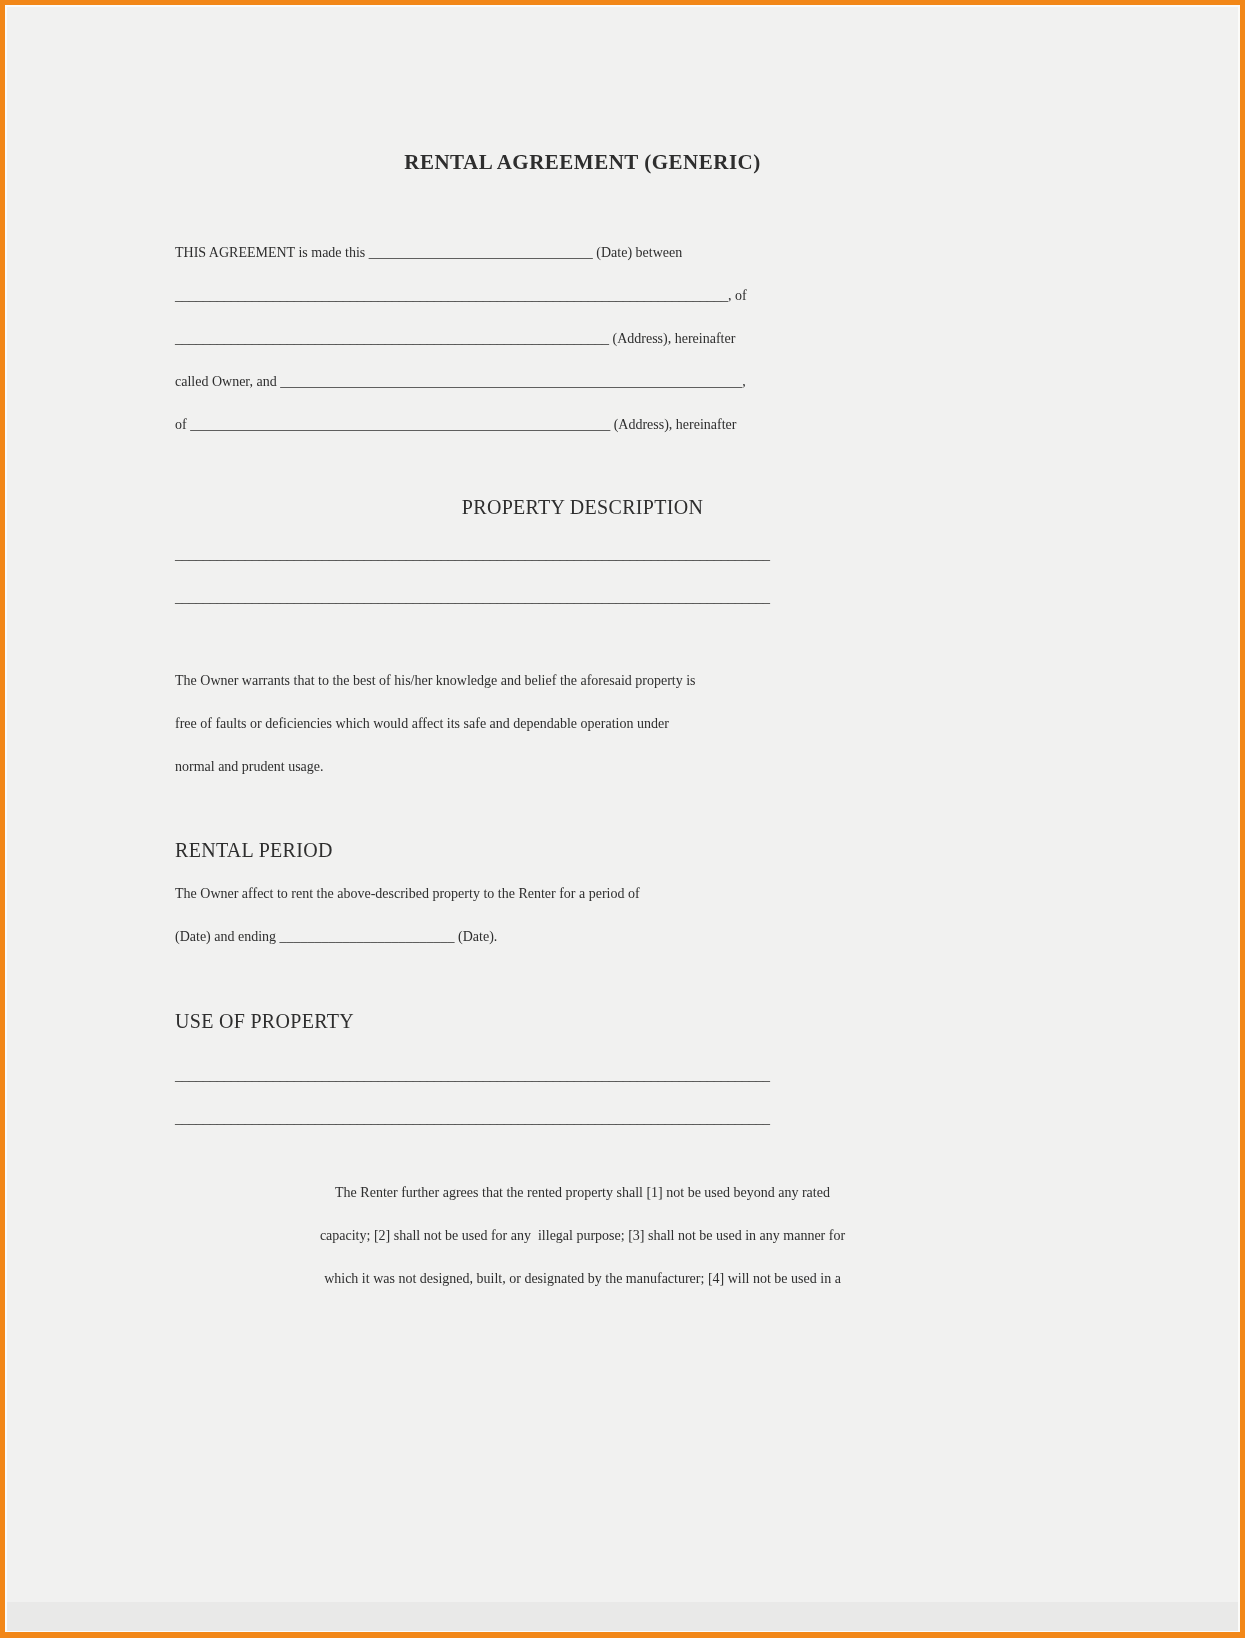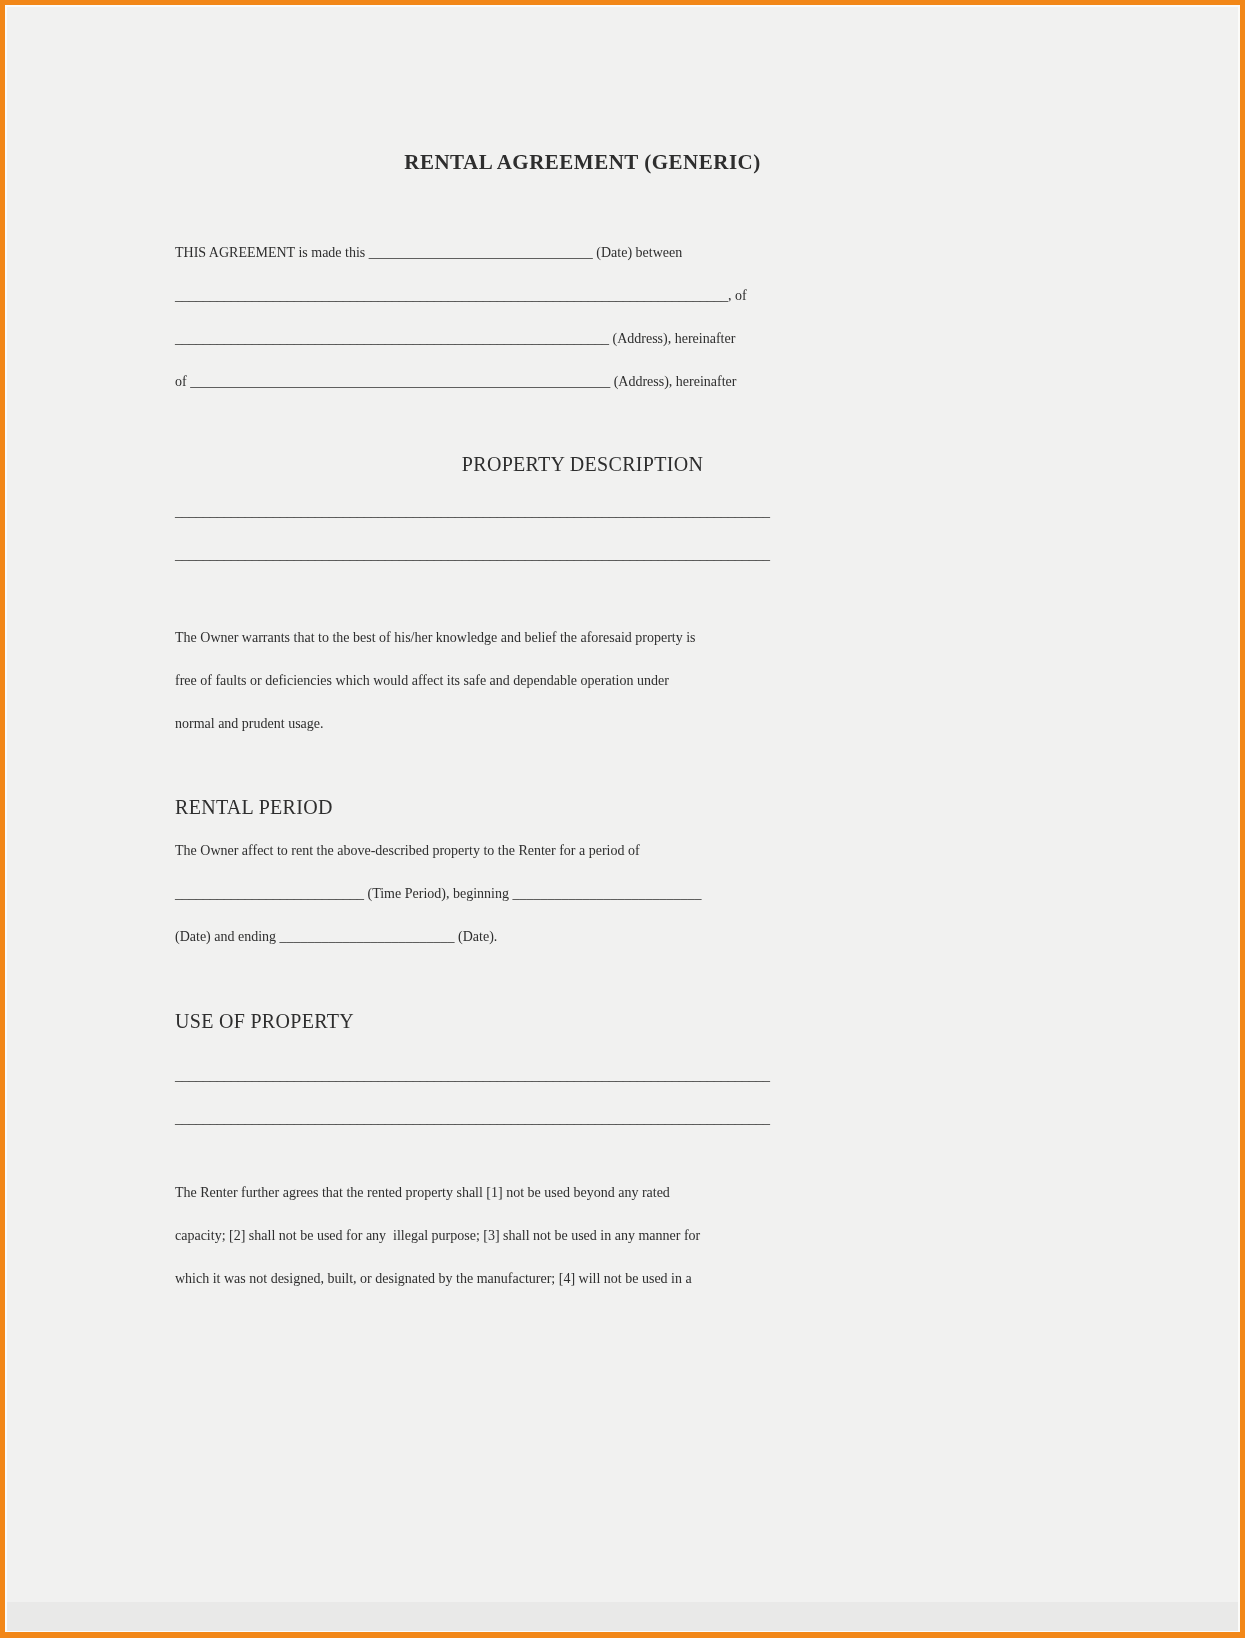--- a/index.html
+++ b/index.html
@@ -66,57 +66,57 @@
     letter-spacing: 0.3px;
     white-space: pre;
   }
   .intro        { margin-top: 56px; }
   .sec-prop     { margin-top: 40px; text-align: center; }
   .blanks-prop  { margin-top: 4px;  }
   .warranty     { margin-top: 40px; }
   .rental       { margin-top: 41px; }
   .sec-use      { margin-top: 42px; }
   .blanks-use   { margin-top: 11px; }
-  .renter-terms { margin-top: 31px; }
+  .renter-terms { margin-top: 31px; text-align: center; }
 </style>
 </head>
 <body>
 
 <div class="frame"></div>
 <div class="inner-line"></div>
 <div class="bottom-strip"></div>
 
 <div class="content">
 
   <div class="title">RENTAL AGREEMENT (GENERIC)</div>
 
   <div class="intro">
     <div class="line">THIS AGREEMENT is made this ________________________________ (Date) between</div>
     <div class="line">_______________________________________________________________________________, of</div>
     <div class="line">______________________________________________________________ (Address), hereinafter</div>
+    <div class="line">called Owner, and __________________________________________________________________,</div>
     <div class="line">of ____________________________________________________________ (Address), hereinafter</div>
   </div>
 
   <div class="heading sec-prop">PROPERTY DESCRIPTION</div>
 
   <div class="blanks-prop">
     <div class="line">_____________________________________________________________________________________</div>
     <div class="line">_____________________________________________________________________________________</div>
   </div>
 
   <div class="warranty">
     <div class="line">The Owner warrants that to the best of his/her knowledge and belief the aforesaid property is</div>
     <div class="line">free of faults or deficiencies which would affect its safe and dependable operation under</div>
     <div class="line">normal and prudent usage.</div>
   </div>
 
   <div class="rental">
     <div class="heading">RENTAL PERIOD</div>
     <div class="line">The Owner affect to rent the above-described property to the Renter for a period of</div>
-    <div class="line">___________________________ (Time Period), beginning ___________________________</div>
     <div class="line">(Date) and ending _________________________ (Date).</div>
   </div>
 
   <div class="heading sec-use">USE OF PROPERTY</div>
 
   <div class="blanks-use">
     <div class="line">_____________________________________________________________________________________</div>
     <div class="line">_____________________________________________________________________________________</div>
   </div>
 

